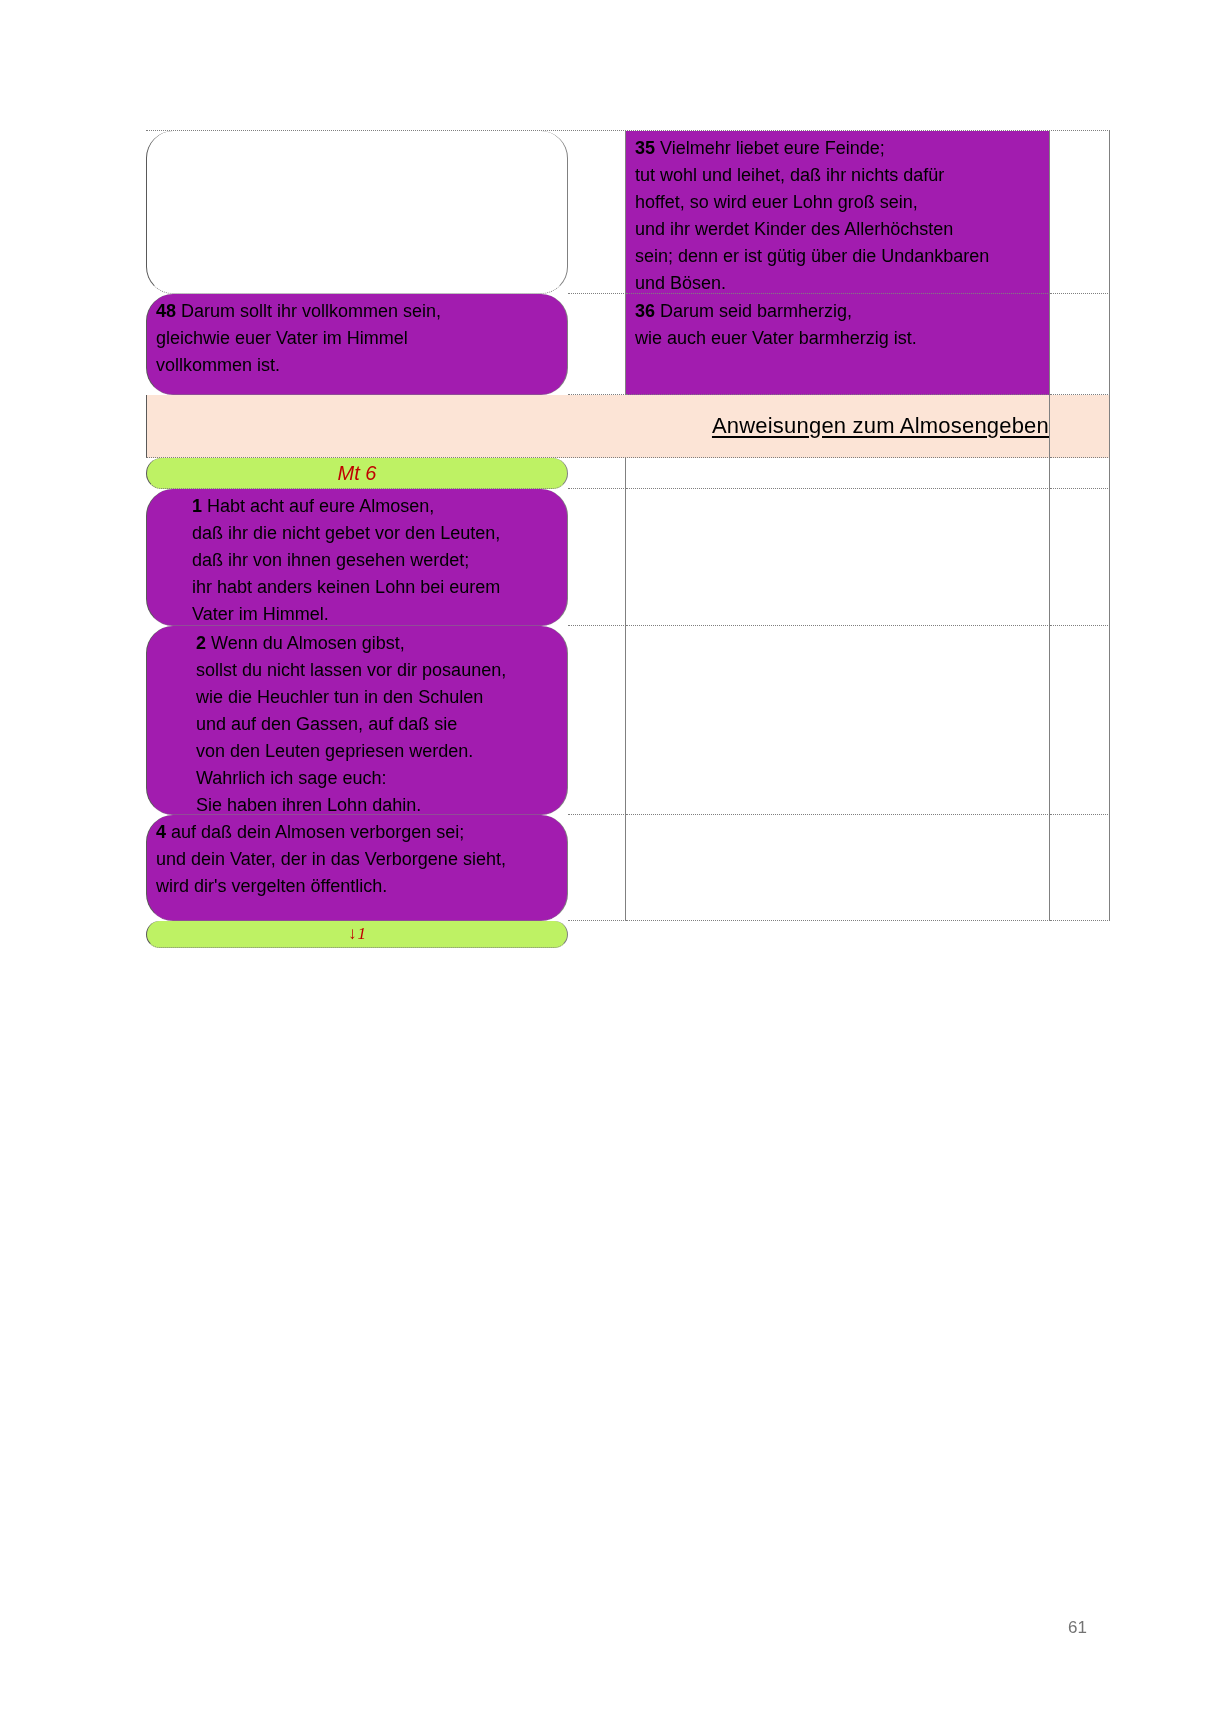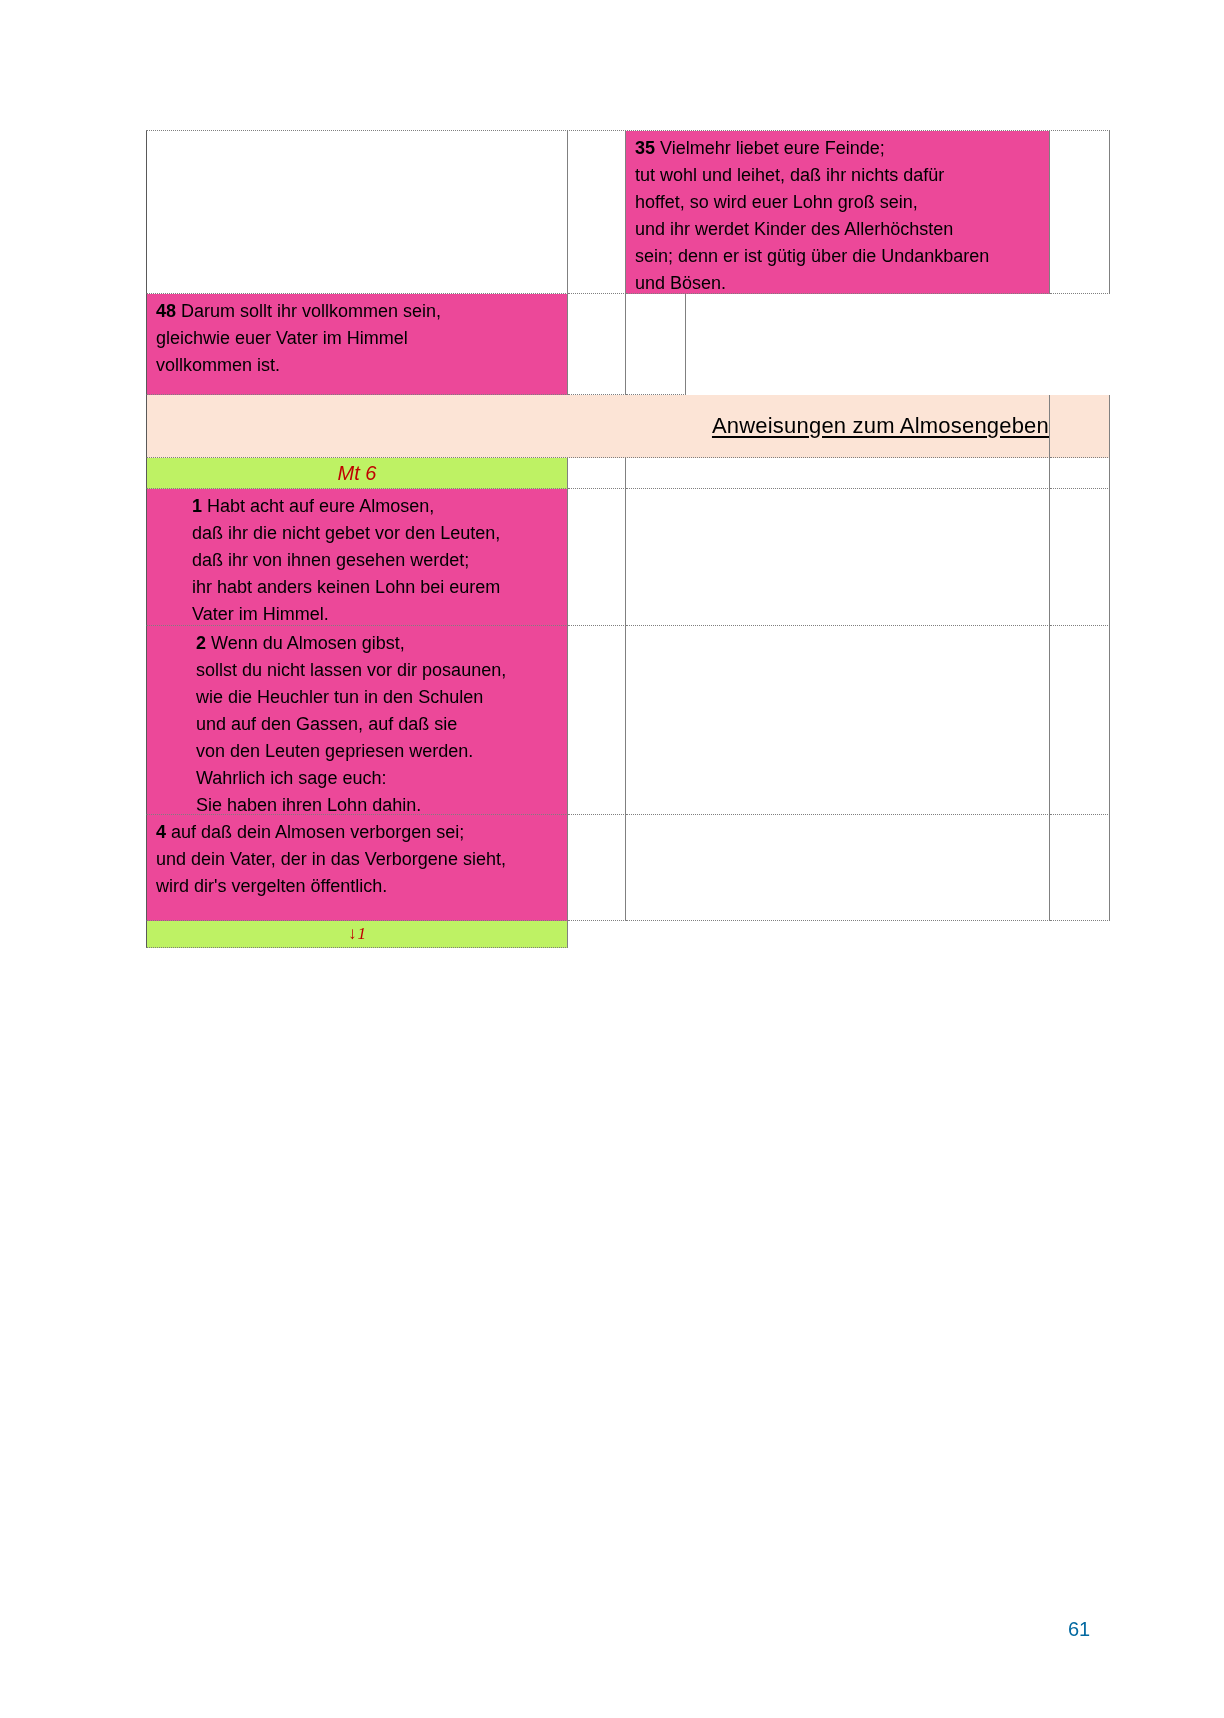--- a/index.html
+++ b/index.html
@@ -20,34 +20,34 @@
     width: 964px;
     border-top: 1px dotted #7f7f7f;
   }
   .trow { display: flex; width: 964px; }
   .cell {
     border-bottom: 1px dotted #7f7f7f;
     border-right: 1px solid #808080;
     overflow: hidden;
   }
   .cell.first { border-left: 1px solid #595959; }
-  .col-main-left  { width: 422px; }
+  .col-main-left  { width: 422px; border-radius: 27px; }
   .col-gap        { width: 58px;  }
   .col-main-right { width: 424px; }
   .col-far        { width: 60px;  }
   .h-r1  { height: 163px; }
   .h-r2  { height: 101px; }
   .h-ban { height: 63px;  }
   .h-mt  { height: 31px;  }
   .h-v1  { height: 137px; padding-left: 36px; }
   .h-v2  { height: 189px; padding-left: 40px; }
   .h-v3  { height: 82px;  }
   .h-v4  { height: 106px; }
   .h-bar { height: 27px;  }
-  .bg-yellow { background: #ec4899; }
+  .bg-yellow { background: #a21caf; }
   .bg-pink   { background: #fce4d6; }
   .bg-gray   { background: #bef264; }
   .verse {
     padding: 4px 9px 0 9px;
     font-size: 18px;
     line-height: 27px;
     color: #000000;
   }
   .vnum { font-weight: 700; }
   .vtext { white-space: pre-line; }
@@ -79,22 +79,22 @@
     justify-content: center;
     gap: 1px;
   }
   .marker-arrow { color: #c00000; font-size: 17px; }
   .marker-num   { color: #c00000; font-size: 17px; font-style: italic; font-family: "Liberation Serif", serif; }
   .bar-filler { width: 542px; border: none; background: transparent; }
   .page-number {
     position: absolute;
     left: 1068px;
     top: 1618px;
-    font-size: 20px;
-    color: #0369a1;
+    font-size: 17px;
+    color: #737373;
   }
 </style>
 </head>
 <body>
 
 <div class="page">
 
   <div class="synopsis-table">
 
     <div class="trow">
@@ -111,20 +111,24 @@
       <div class="cell col-far h-r1"></div>
     </div>
 
     <div class="trow">
       <div class="cell first col-main-left h-r2 bg-yellow">
         <div class="verse"><span class="vnum">48</span> <span class="vtext">Darum sollt ihr vollkommen sein,
 gleichwie euer Vater im Himmel
 vollkommen ist.</span></div>
       </div>
       <div class="cell col-gap h-r2"></div>
+      <div class="cell col-main-right h-r2 bg-yellow">
+        <div class="verse"><span class="vnum">36</span> <span class="vtext">Darum seid barmherzig,
+wie auch euer Vater barmherzig ist.</span></div>
+      </div>
       <div class="cell col-far h-r2"></div>
     </div>
 
     <div class="trow">
       <div class="cell first banner-cell h-ban bg-pink">
         <span class="banner-title">Anweisungen zum Almosengeben</span>
       </div>
       <div class="cell col-far h-ban bg-pink"></div>
     </div>
 

